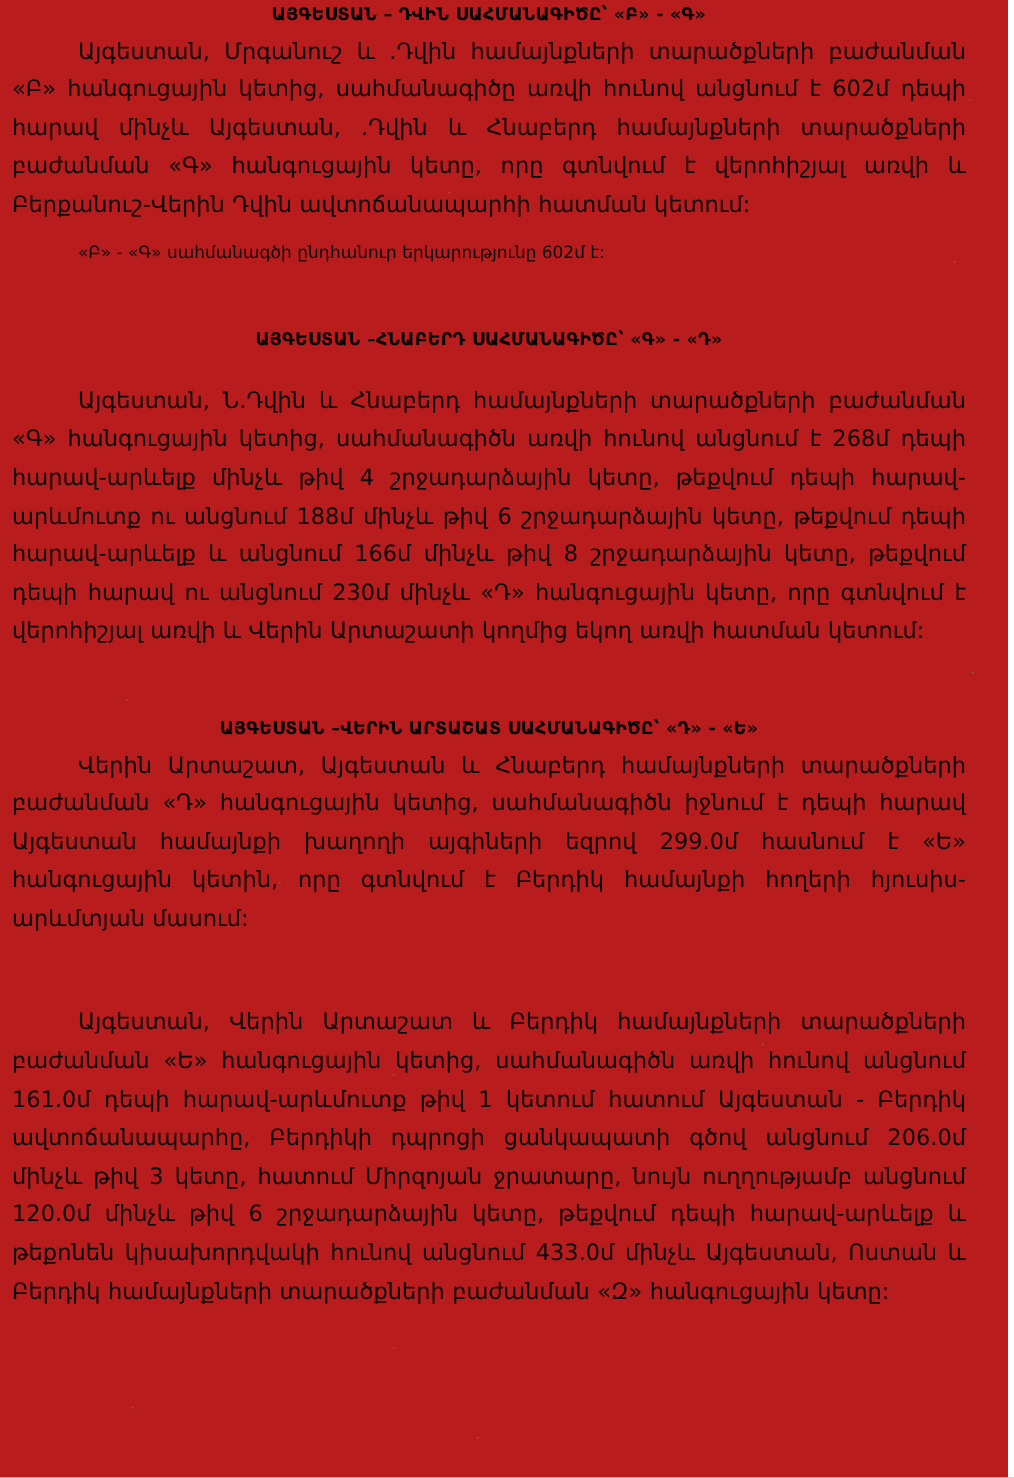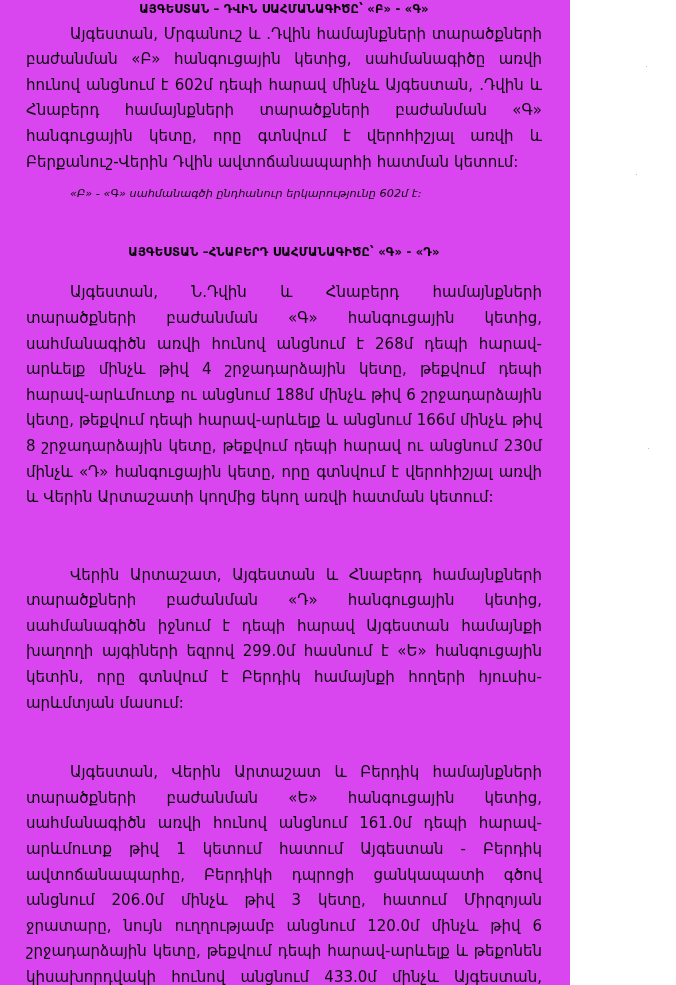--- a/index.html
+++ b/index.html
@@ -9,25 +9,25 @@
   }
   body {
     width: 676px;
     height: 985px;
     font-family: "DejaVu Sans", "Liberation Sans", sans-serif;
     color: #0a0a0a;
     overflow: hidden;
   }
   .page {
     position: relative;
-    width: 570px;
+    width: 672px;
     height: 985px;
-    background: #d946ef;
+    background: #b91c1c;
     box-sizing: border-box;
-    padding: 4px 28px 0 26px;
+    padding: 4px 28px 0 8px;
   }
   .doc {
     font-size: 11.4px;
     line-height: 1.0;
   }
   h2.heading {
     font-size: 11.6px;
     font-weight: bold;
     text-align: center;
     margin: 0;
@@ -47,21 +47,20 @@
     color: #0b0b0b;
     word-spacing: 0.2px;
   }
   p.summary {
     margin: 0;
     padding: 0;
     text-indent: 44px;
     font-size: 11.3px;
     line-height: 25.6px;
     color: #0b0b0b;
-    font-style: italic;
   }
   .gap-xs { height: 6px; }
   .gap-m  { height: 22px; }
   .gap-l  { height: 32px; }
   .gap-xl { height: 40px; }
 
   
   .speck {
     position: absolute;
     background: #8d8d8d;
@@ -85,20 +84,21 @@
 
     <div class="gap-xl"></div>
 
     <h2 class="heading">ԱՅԳԵՍՏԱՆ –ՀՆԱԲԵՐԴ ՍԱՀՄԱՆԱԳԻԾԸ՝ «Գ» - «Դ»</h2>
     <div class="gap-m"></div>
     <p class="para">Այգեստան, Ն.Դվին և Հնաբերդ համայնքների տարածքների բաժանման «Գ» հանգուցային կետից, սահմանագիծն   առվի հունով անցնում է 268մ դեպի հարավ-արևելք մինչև թիվ 4 շրջադարձային կետը, թեքվում դեպի հարավ-արևմուտք ու անցնում 188մ մինչև թիվ 6 շրջադարձային կետը, թեքվում դեպի հարավ-արևելք և անցնում 166մ մինչև թիվ 8 շրջադարձային կետը, թեքվում դեպի հարավ ու անցնում 230մ մինչև «Դ» հանգուցային կետը, որը գտնվում է վերոհիշյալ առվի և Վերին Արտաշատի կողմից եկող առվի հատման կետում:</p>
     <div class="gap-xs"></div>
 
     <div class="gap-xl"></div>
 
+    <h2 class="heading">ԱՅԳԵՍՏԱՆ –ՎԵՐԻՆ ԱՐՏԱՇԱՏ ՍԱՀՄԱՆԱԳԻԾԸ՝  «Դ» - «Ե»</h2>
     <div class="gap-xs"></div>
     <p class="para">Վերին Արտաշատ, Այգեստան և Հնաբերդ համայնքների տարածքների բաժանման «Դ» հանգուցային կետից, սահմանագիծն իջնում է դեպի հարավ Այգեստան համայնքի խաղողի այգիների եզրով 299.0մ հասնում է «Ե» հանգուցային կետին, որը գտնվում է Բերդիկ համայնքի հողերի հյուսիս-արևմտյան մասում:</p>
     <div class="gap-xs"></div>
 
     <div class="gap-l"></div>
 
     <div class="gap-xs"></div>
     <p class="para">Այգեստան, Վերին Արտաշատ և Բերդիկ համայնքների տարածքների բաժանման «Ե» հանգուցային կետից, սահմանագիծն առվի հունով անցնում 161.0մ դեպի հարավ-արևմուտք թիվ 1 կետում հատում Այգեստան - Բերդիկ ավտոճանապարհը, Բերդիկի դպրոցի ցանկապատի գծով անցնում 206.0մ մինչև թիվ 3 կետը, հատում Միրզոյան ջրատարը, նույն ուղղությամբ անցնում 120.0մ մինչև թիվ 6 շրջադարձային կետը, թեքվում դեպի հարավ-արևելք և թեքոնեն կիսախորդվակի հունով անցնում 433.0մ մինչև Այգեստան, Ոստան և Բերդիկ համայնքների տարածքների բաժանման «Զ» հանգուցային կետը:</p>
 
   </div>

